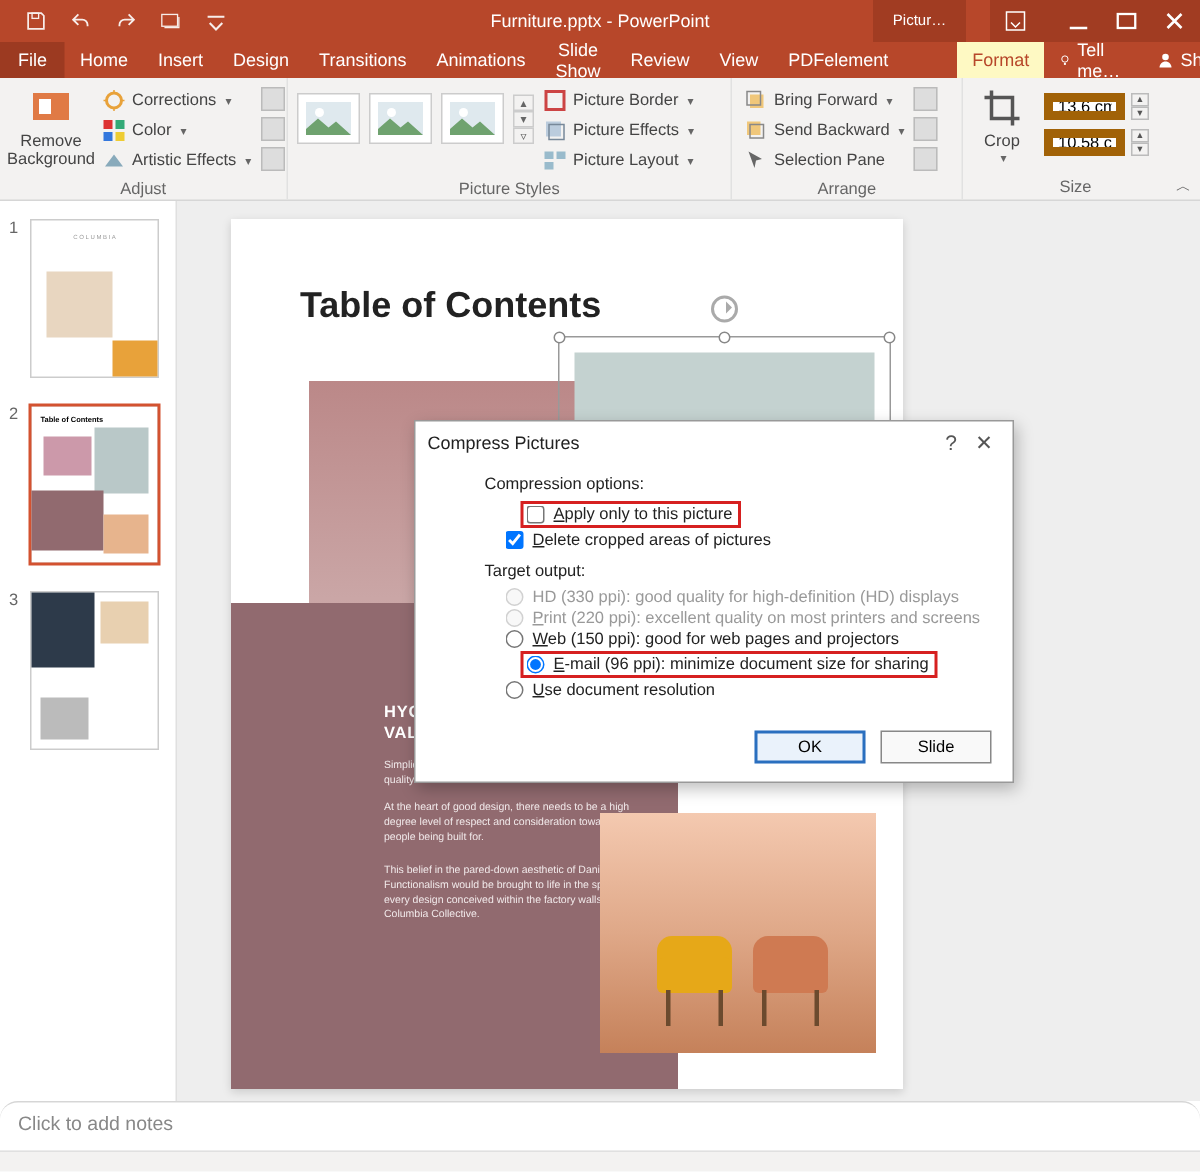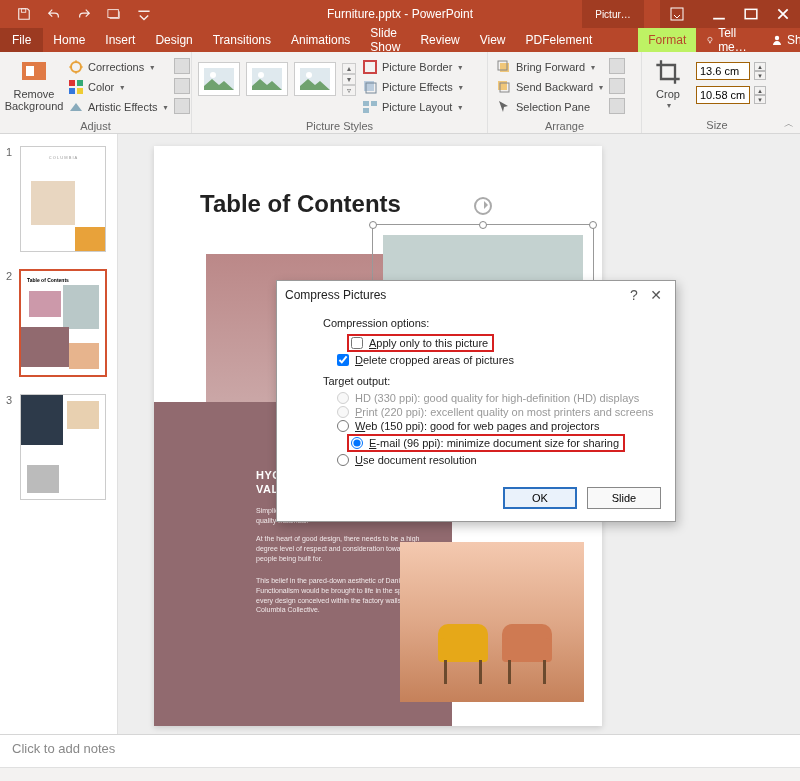--- a/index.html
+++ b/index.html
@@ -13,23 +13,23 @@
 .title-center { position: absolute; left: 50%; transform: translateX(-50%); }
 .title-right { position: absolute; right: 0; top: 0; height: 28px; background: #a13c22; display: flex; align-items: center; padding: 0 10px; gap: 22px; }
 .title-right .seg { display:flex; gap:22px; padding-right:6px; }
 .win-btns { display: flex; gap: 18px; }
 .win-btn { width: 14px; height: 14px; display: flex; align-items: center; justify-content: center; }
 .contextual-label { font-size: 10px; position:absolute; left:50%; top:50%; transform:translate(-50%,-50%);}
 .ctx-holder { position:absolute; left:582px; width:62px; height:28px; background:#a13c22;}
 
 
 .menubar { height: 24px; background: #b7472a; display: flex; align-items: stretch; font-size: 12px; color: #fff; }
-.menubar .tab { padding: 0 10px; display: flex; align-items: center; cursor: pointer; }
+.menubar .tab { padding: 0 10px; display: flex; align-items: center; cursor: pointer; text-align: center; }
 .menubar .tab.file { background: #9c3a21; padding:0 12px; }
-.menubar .tab.active { background: #bef264; color: #b7472a; margin-left: 36px; }
+.menubar .tab.active { background: #fef9c3; color: #b7472a; margin-left: 36px; }
 .menubar .spacer { flex: 1; }
 .menubar .tell { display:flex; align-items:center; gap:4px; padding:4px 10px;}
 .menubar .share { display:flex; align-items:center; gap:4px; padding:0 10px;}
 .bulb, .person { width:12px; height:12px; }
 
 
 .ribbon { height: 82px; background: #f3f2f1; border-bottom: 1px solid #d6d6d6; display: flex; font-size: 11px; color: #444; position:relative; }
 .ribbon-group { border-right: 1px solid #e1e1e1; display:flex; flex-direction:column; }
 .group-body { flex:1; display:flex; align-items:flex-start; padding:4px 6px; gap:4px; }
 .group-label { text-align:center; font-size:11px; color:#666; padding-bottom:2px; }
@@ -39,21 +39,21 @@
 .hitem { display:flex; align-items:center; gap:4px; padding:1px 2px; white-space:nowrap;}
 .hitem .ico { width:16px; height:16px; display:flex; align-items:center; justify-content:center; flex-shrink:0;}
 .dd { font-size:8px; color:#666; margin-left:2px;}
 .miniicon { width:16px; height:16px; background:#ddd; border:1px solid #bbb; }
 .gallery { display:flex; align-items:center; gap:6px; padding-top:6px;}
 .gallery .thumb { width:42px; height:34px; background:#fff; border:1px solid #ccc; display:flex; align-items:center; justify-content:center;}
 .thumb svg { width:30px; height:22px; }
 .gallery .scroll { width:14px; display:flex; flex-direction:column;}
 .gallery .scroll div { height:11px; border:1px solid #ccc; font-size:8px; text-align:center; line-height:9px; color:#666;}
 .size-input { display:flex; align-items:center; gap:4px;}
-.size-input input { width:54px; height:18px; font-size:11px; border:1px solid #a16207; padding:0 3px; background:#fff;}
+.size-input input { width:54px; height:18px; font-size:11px; border:6px solid #a16207; padding:0 3px; background:#fff;}
 .size-input .spin { width:12px; display:flex; flex-direction:column;}
 .size-input .spin div { height:9px; border:1px solid #bbb; font-size:7px; line-height:7px; text-align:center; color:#555;}
 .collapse { position:absolute; right:6px; bottom:2px; font-size:10px; color:#666; }
 
 
 .main { display:flex; height:600px; }
 .thumbs { width:118px; background:#fff; border-right:1px solid #e0e0e0; padding-top:8px; overflow:hidden;}
 .thumb-item { display:flex; gap:6px; padding:4px 8px 14px 6px; }
 .thumb-num { font-size:11px; color:#666; width:8px;}
 .thumb-slide { width:86px; height:106px; border:1px solid #ccc; background:#fff; position:relative;}
@@ -74,21 +74,21 @@
 .chair { width:50px; height:60px; position:absolute; }
 .chair.c1 { left:38px; bottom:18px; }
 .chair.c2 { right:32px; bottom:18px; }
 .chair .seat { position:absolute; bottom:22px; width:100%; height:24px; border-radius:6px 6px 4px 4px; }
 .chair .back { position:absolute; bottom:38px; width:100%; height:22px; border-radius:10px 10px 4px 4px; }
 .chair .leg { position:absolute; bottom:0; width:3px; height:24px; background:#6b4a2e;}
 .chair.c1 .seat,.chair.c1 .back{ background:#e6a818;}
 .chair.c2 .seat,.chair.c2 .back{ background:#cf7a52;}
 
 
-.notes { height:33px; border-top:1px solid #d6d6d6; background:#fff; padding:6px 12px; color:#888; font-size:13px;}
+.notes { height:33px; border-top:1px solid #d6d6d6; background:#fff; padding:6px 12px; color:#888; font-size:13px;border-radius:12px;}
 
 
 .status { height:14px; background:#f3f2f1; border-top:1px solid #e0e0e0;}
 
 
 .dialog { position:absolute; left:276px; top:280px; width:400px; background:#fff; border:1px solid #999; box-shadow:2px 4px 10px rgba(0,0,0,.25); font-size:11px; color:#222;}
 .dlg-title { height:28px; display:flex; align-items:center; padding:0 8px; font-size:12px;}
 .dlg-title .sp { flex:1;}
 .dlg-title .hlp, .dlg-title .cls { width:22px; text-align:center; font-size:14px; cursor:pointer; color:#555;}
 .dlg-body { padding:4px 14px 12px 14px;margin-left:32px;}

